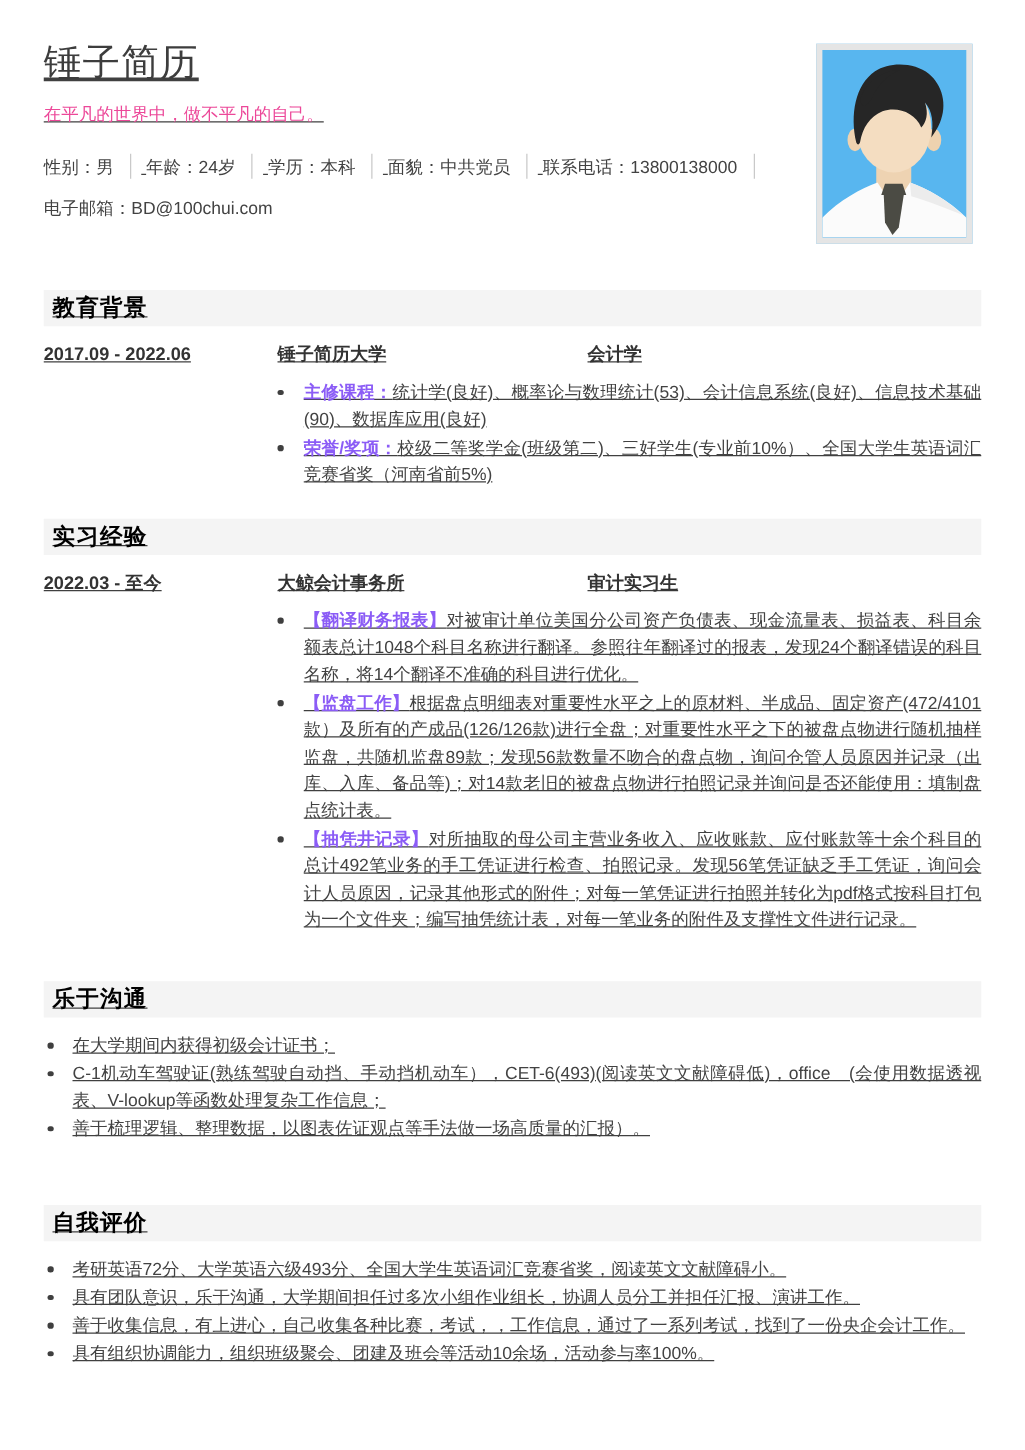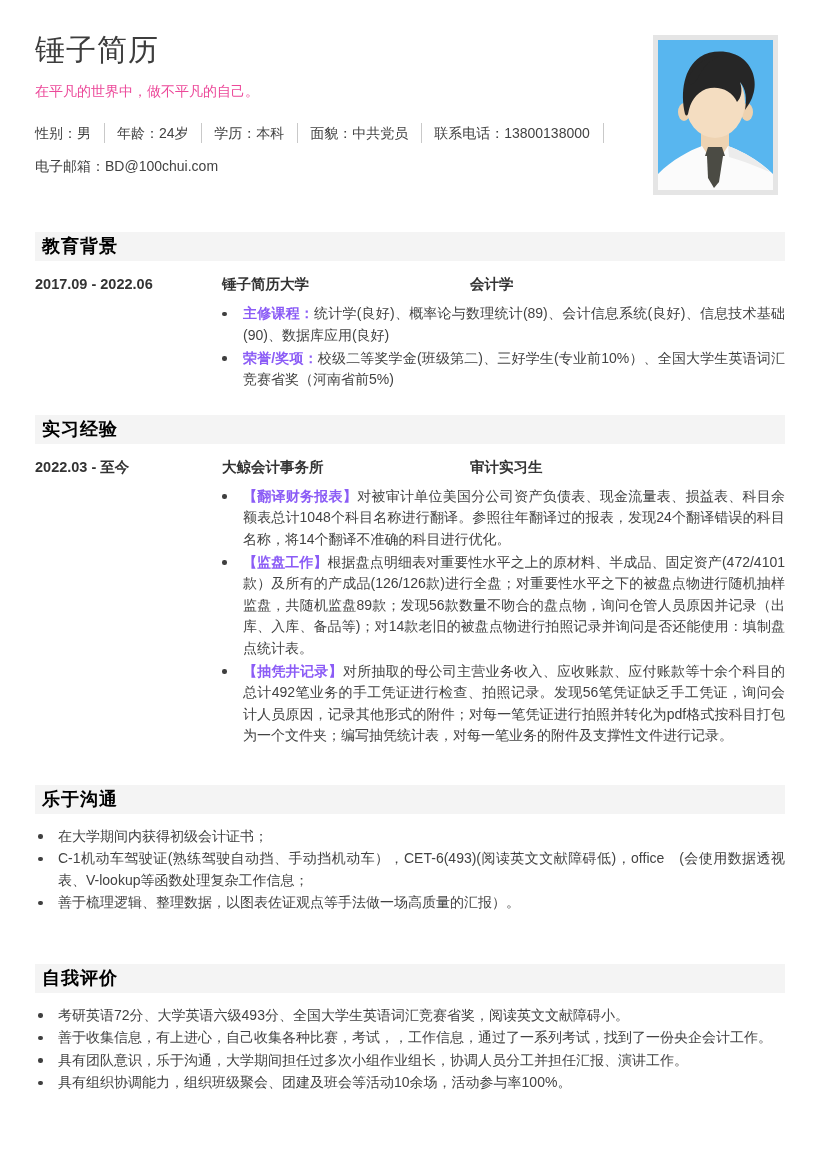--- a/index.html
+++ b/index.html
@@ -2,21 +2,21 @@
 <html><head>
 <meta charset="utf-8">
 <style>
   * { margin: 0; padding: 0; box-sizing: border-box; }
   html, body { background: #ffffff; }
   body {
     width: 820px; height: 1160px;
     font-family: "Liberation Sans", "DejaVu Sans", sans-serif;
     color: #404040;
   }
-  .page { position: relative; width: 820px; height: 1160px; padding: 30px 35px 0 35px; overflow: hidden; }
+  .page { position: relative; width: 820px; height: 1160px; padding: 30px 35px 0 35px; overflow: hidden; text-decoration: underline; }
 
   
   .resume-header { position: relative; }
   .resume-title { font-size: 30px; font-weight: 400; color: #3d3d3d; letter-spacing: 1px; }
   .resume-slogan { margin-top: 12px; font-size: 14px; color: #ec4899; }
   .info-block { margin-top: 22px; font-size: 14px; color: #424242; }
   .info-row { margin-top: 13px; line-height: 20px; }
   .info-item { display: inline-block; padding-right: 13px; margin-right: 8px; border-right: 1px solid #c9c9c9; }
   .info-item.no-sep { border-right: none; text-align: right; }
   .photo-frame {
@@ -106,21 +106,21 @@
   </div>
 
   <div class="section sec-education">
     <div class="section-bar">教育背景</div>
     <div class="entry-row">
       <span class="entry-date">2017.09 - 2022.06</span>
       <span class="entry-org">锤子简历大学</span>
       <span class="entry-role">会计学</span>
     </div>
     <ul class="bullets indent-list">
-      <li><span class="b-label">主修课程：</span><span>统计学(良好)、概率论与数理统计(89)、会计信息系统(良好)、信息技术基础(90)、数据库应用(良好)</span></li>
+      <li><span class="b-label">主修课程：</span><span>统计学(良好)、概率论与数理统计(53)、会计信息系统(良好)、信息技术基础(90)、数据库应用(良好)</span></li>
       <li><span class="b-label">荣誉/奖项：</span><span>校级二等奖学金(班级第二)、三好学生(专业前10%）、全国大学生英语词汇竞赛省奖（河南省前5%)</span></li>
     </ul>
   </div>
 
   <div class="section sec-experience">
     <div class="section-bar">实习经验</div>
     <div class="entry-row">
       <span class="entry-date">2022.03 - 至今</span>
       <span class="entry-org">大鲸会计事务所</span>
       <span class="entry-role">审计实习生</span>
@@ -138,19 +138,19 @@
       <li><span>在大学期间内获得初级会计证书；</span></li>
       <li><span>C-1机动车驾驶证(熟练驾驶自动挡、手动挡机动车），CET-6(493)(阅读英文文献障碍低)，office　(会使用数据透视表、V-lookup等函数处理复杂工作信息；</span></li>
       <li><span>善于梳理逻辑、整理数据，以图表佐证观点等手法做一场高质量的汇报）。</span></li>
     </ul>
   </div>
 
   <div class="section sec-self">
     <div class="section-bar">自我评价</div>
     <ul class="bullets flat-list">
       <li><span>考研英语72分、大学英语六级493分、全国大学生英语词汇竞赛省奖，阅读英文文献障碍小。</span></li>
+      <li><span>具有团队意识，乐于沟通，大学期间担任过多次小组作业组长，协调人员分工并担任汇报、演讲工作。</span></li>
       <li><span>善于收集信息，有上进心，自己收集各种比赛，考试，，工作信息，通过了一系列考试，找到了一份央企会计工作。</span></li>
-      <li><span>具有团队意识，乐于沟通，大学期间担任过多次小组作业组长，协调人员分工并担任汇报、演讲工作。</span></li>
       <li><span>具有组织协调能力，组织班级聚会、团建及班会等活动10余场，活动参与率100%。</span></li>
     </ul>
   </div>
 
 </div>
 
 </body></html>

